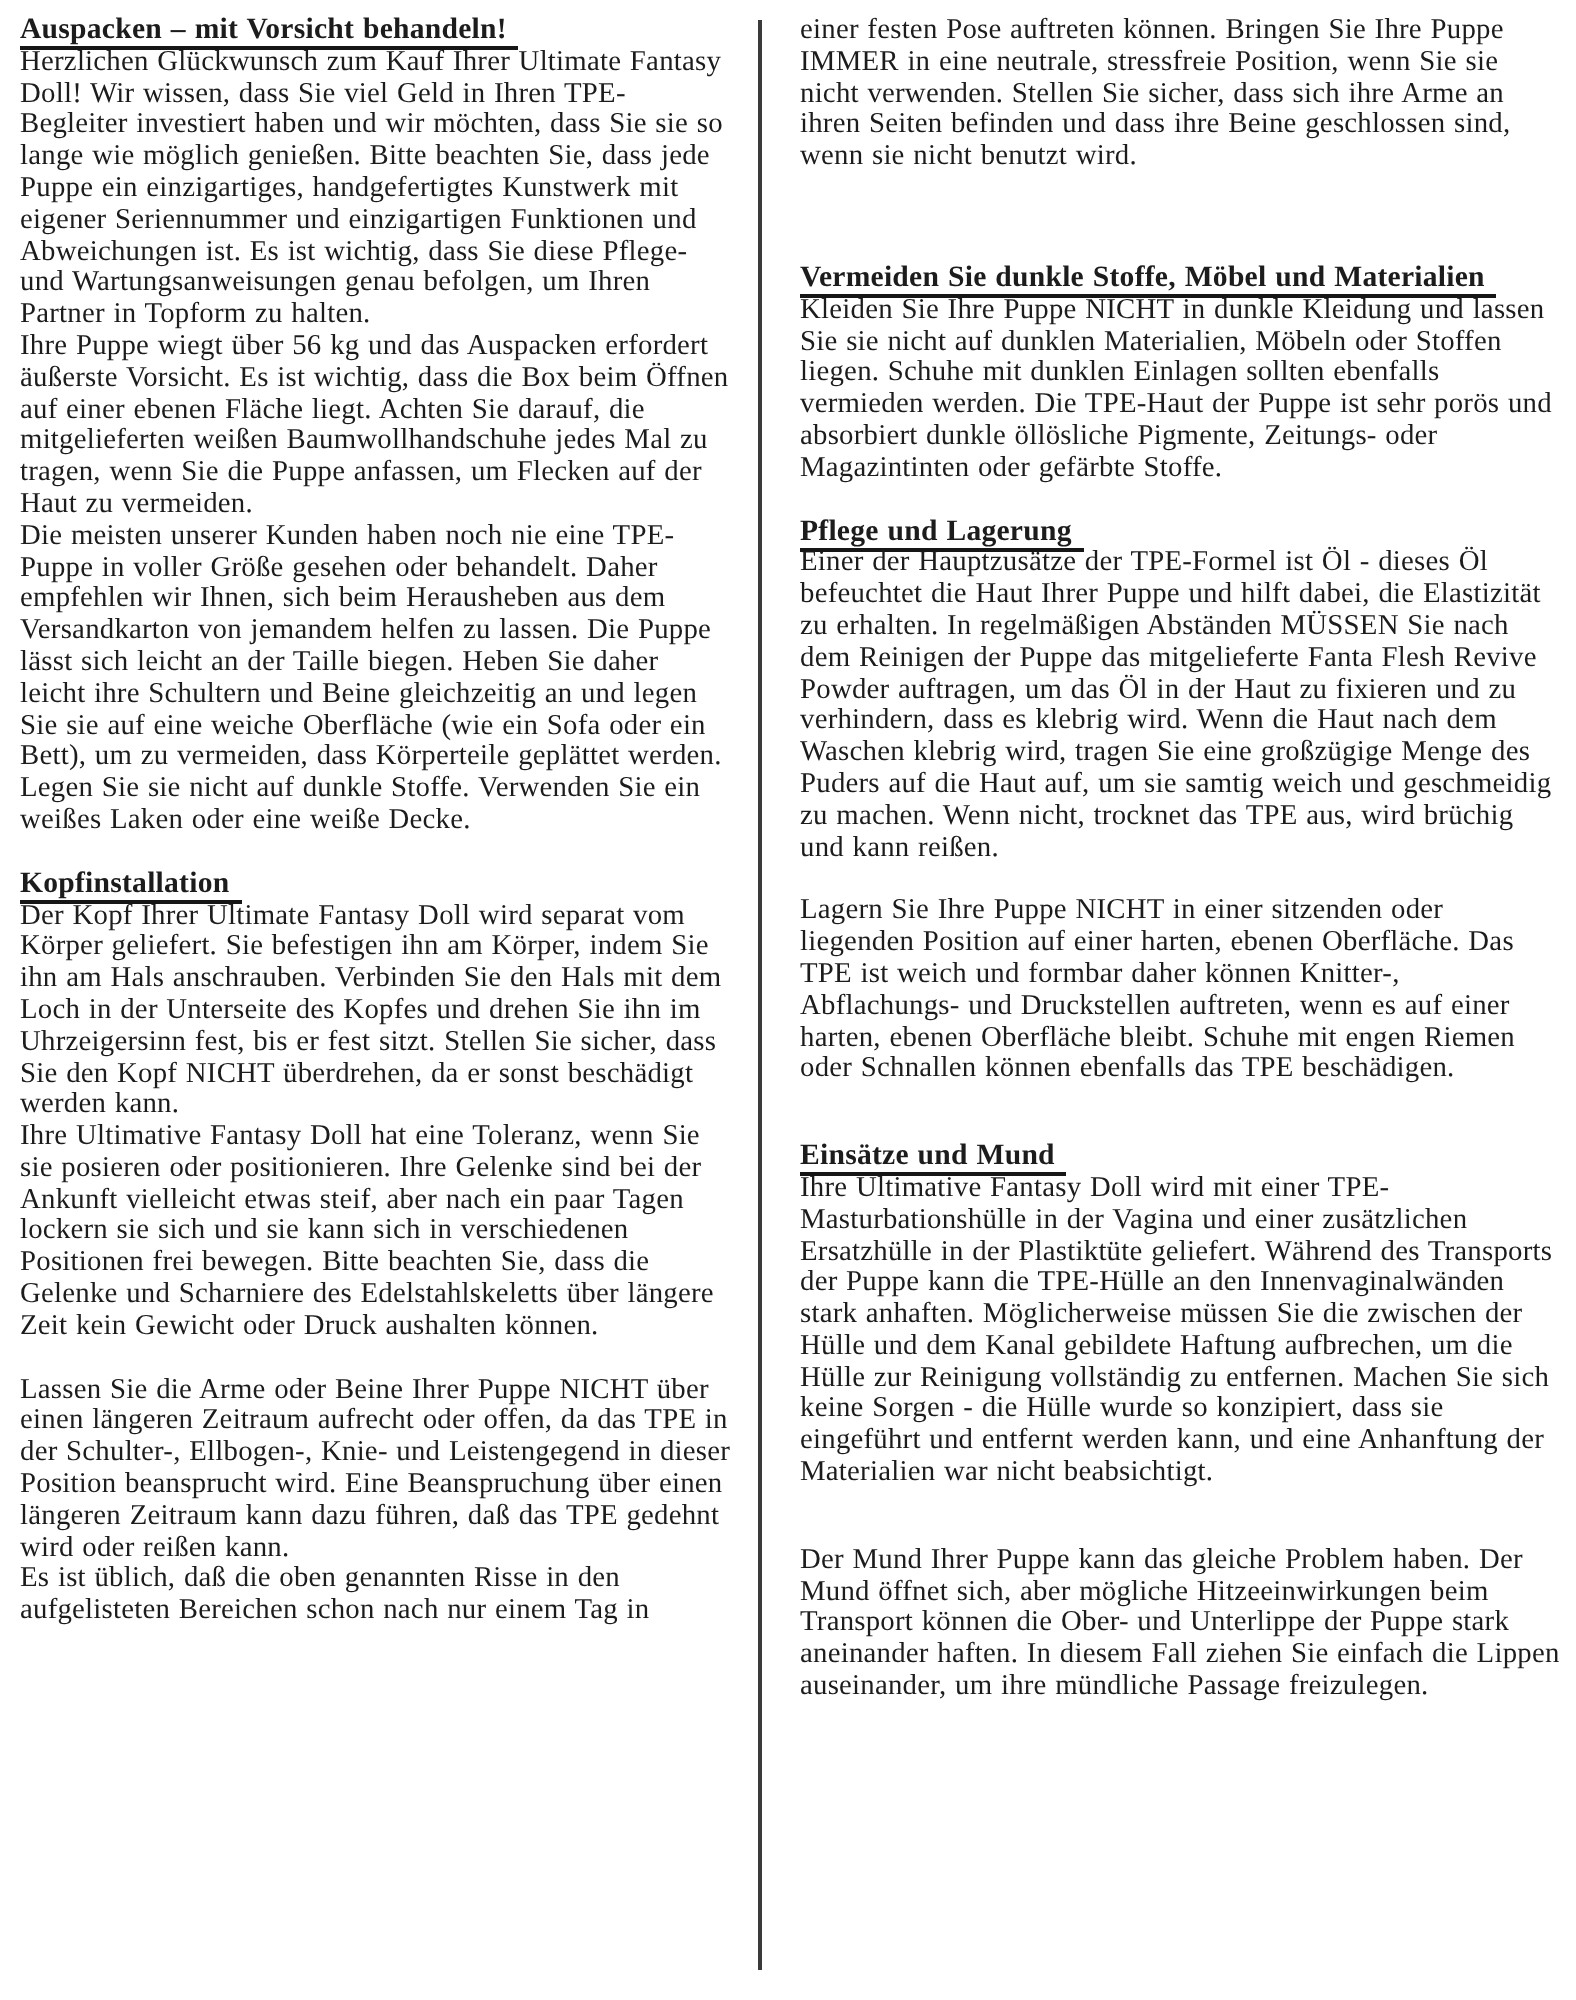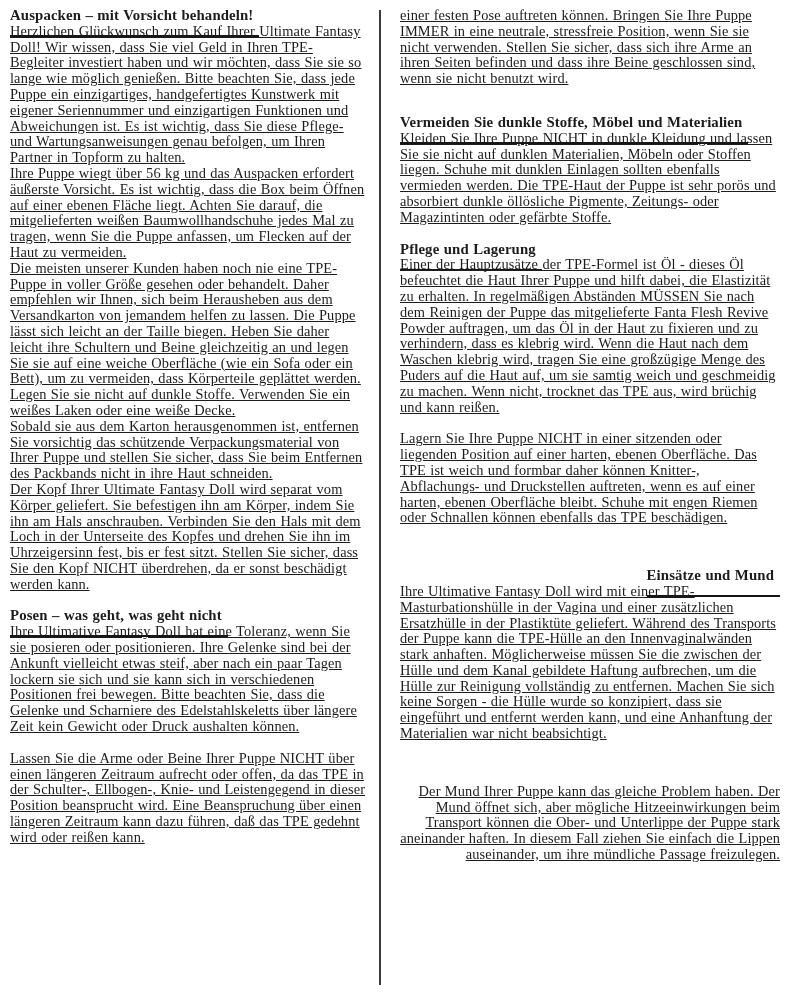--- a/index.html
+++ b/index.html
@@ -38,52 +38,51 @@
     margin-top: 10px;
     background: #3a3a3a;
     flex: none;
   }
   .col-right {
     flex: 1;
     padding: 8px 8px 0 19px;
   }
   p {
     margin: 0;
-    text-decoration: underline;
   }
   h2 {
     margin: 0;
     font-size: 14.8px;
     font-weight: bold;
     line-height: 15.8px;
   }
   .hl {
     border-bottom: 2px solid #161616;
     padding-right: 6px;
-    padding-bottom: 12px;
+    padding-bottom: 0px;
   }
   .mt1 { margin-top: 16px; }
-  .mt2 { margin-top: 28px; }
-  .mt3 { margin-top: 42px; text-align: right; }
+  .mt2 { margin-top: 45px; }
+  .mt3 { margin-top: 28px; }
 </style>
 </head>
 <body>
 
 <div class="page">
 
   <div class="col col-left">
     <h2><span class="hl">Auspacken – mit Vorsicht behandeln!</span></h2>
     <p>Herzlichen Glückwunsch zum Kauf Ihrer Ultimate Fantasy Doll! Wir wissen, dass Sie viel Geld in Ihren TPE-Begleiter investiert haben und wir möchten, dass Sie sie so lange wie möglich genießen. Bitte beachten Sie, dass jede Puppe ein einzigartiges, handgefertigtes Kunstwerk mit eigener Seriennummer und einzigartigen Funktionen und Abweichungen ist. Es ist wichtig, dass Sie diese Pflege- und Wartungsanweisungen genau befolgen, um Ihren Partner in Topform zu halten.</p>
     <p>Ihre Puppe wiegt über 56 kg und das Auspacken erfordert äußerste Vorsicht. Es ist wichtig, dass die Box beim Öffnen auf einer ebenen Fläche liegt. Achten Sie darauf, die mitgelieferten weißen Baumwollhandschuhe jedes Mal zu tragen, wenn Sie die Puppe anfassen, um Flecken auf der Haut zu vermeiden.</p>
     <p>Die meisten unserer Kunden haben noch nie eine TPE-Puppe in voller Größe gesehen oder behandelt. Daher empfehlen wir Ihnen, sich beim Herausheben aus dem Versandkarton von jemandem helfen zu lassen. Die Puppe lässt sich leicht an der Taille biegen. Heben Sie daher leicht ihre Schultern und Beine gleichzeitig an und legen Sie sie auf eine weiche Oberfläche (wie ein Sofa oder ein Bett), um zu vermeiden, dass Körperteile geplättet werden. Legen Sie sie nicht auf dunkle Stoffe. Verwenden Sie ein weißes Laken oder eine weiße Decke.</p>
-    <p>Sobald sie aus dem Karton herausgenommen ist, entfernen Sie vorsichtig das schützende Verpackungsmaterial von Ihrer Puppe und stellen Sie sicher, dass Sie beim Entfernen des Packbands nicht in ihre Haut schneiden.</p>
+    <h2 class="mt1"><span class="hl">Kopfinstallation</span></h2>
     <p>Der Kopf Ihrer Ultimate Fantasy Doll wird separat vom Körper geliefert. Sie befestigen ihn am Körper, indem Sie ihn am Hals anschrauben. Verbinden Sie den Hals mit dem Loch in der Unterseite des Kopfes und drehen Sie ihn im Uhrzeigersinn fest, bis er fest sitzt. Stellen Sie sicher, dass Sie den Kopf NICHT überdrehen, da er sonst beschädigt werden kann.</p>
-    <h2 class="mt1"><span class="hl">Posen – was geht, was geht nicht</span></h2>
     <p>Ihre Ultimative Fantasy Doll hat eine Toleranz, wenn Sie sie posieren oder positionieren. Ihre Gelenke sind bei der Ankunft vielleicht etwas steif, aber nach ein paar Tagen lockern sie sich und sie kann sich in verschiedenen Positionen frei bewegen. Bitte beachten Sie, dass die Gelenke und Scharniere des Edelstahlskeletts über längere Zeit kein Gewicht oder Druck aushalten können.</p>
     <p class="mt1">Lassen Sie die Arme oder Beine Ihrer Puppe NICHT über einen längeren Zeitraum aufrecht oder offen, da das TPE in der Schulter-, Ellbogen-, Knie- und Leistengegend in dieser Position beansprucht wird. Eine Beanspruchung über einen längeren Zeitraum kann dazu führen, daß das TPE gedehnt wird oder reißen kann.</p>
+    <p>Es ist üblich, daß die oben genannten Risse in den aufgelisteten Bereichen schon nach nur einem Tag in</p>
   </div>
 
   <div class="divider"></div>
 
   <div class="col col-right">
     <p>einer festen Pose auftreten können. Bringen Sie Ihre Puppe IMMER in eine neutrale, stressfreie Position, wenn Sie sie nicht verwenden. Stellen Sie sicher, dass sich ihre Arme an ihren Seiten befinden und dass ihre Beine geschlossen sind, wenn sie nicht benutzt wird.</p>
     <h2 class="mt2"><span class="hl">Vermeiden Sie dunkle Stoffe, Möbel und Materialien</span></h2>
     <p>Kleiden Sie Ihre Puppe NICHT in dunkle Kleidung und lassen Sie sie nicht auf dunklen Materialien, Möbeln oder Stoffen liegen. Schuhe mit dunklen Einlagen sollten ebenfalls vermieden werden. Die TPE-Haut der Puppe ist sehr porös und absorbiert dunkle öllösliche Pigmente, Zeitungs- oder Magazintinten oder gefärbte Stoffe.</p>
     <h2 class="mt1"><span class="hl">Pflege und Lagerung</span></h2>
     <p>Einer der Hauptzusätze der TPE-Formel ist Öl - dieses Öl befeuchtet die Haut Ihrer Puppe und hilft dabei, die Elastizität zu erhalten. In regelmäßigen Abständen MÜSSEN Sie nach dem Reinigen der Puppe das mitgelieferte Fanta Flesh Revive Powder auftragen, um das Öl in der Haut zu fixieren und zu verhindern, dass es klebrig wird. Wenn die Haut nach dem Waschen klebrig wird, tragen Sie eine großzügige Menge des Puders auf die Haut auf, um sie samtig weich und geschmeidig zu machen. Wenn nicht, trocknet das TPE aus, wird brüchig und kann reißen.</p>

